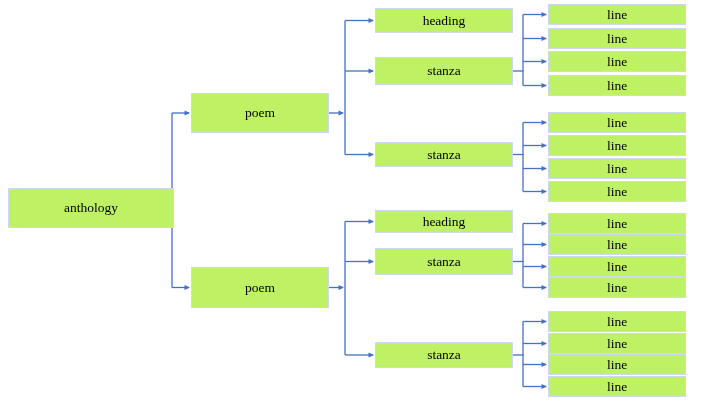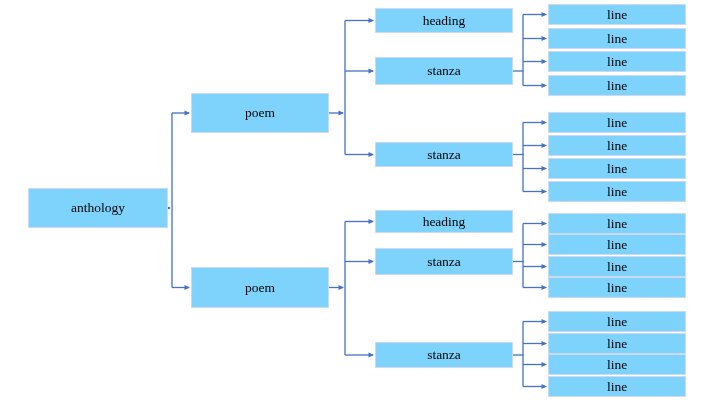--- a/index.html
+++ b/index.html
@@ -12,21 +12,21 @@
     font-family: "Liberation Serif", "DejaVu Serif", serif;
   }
   .connectors {
     position: absolute;
     left: 0; top: 0;
     width: 720px; height: 405px;
   }
   .node {
     position: absolute;
     box-sizing: border-box;
-    background: #7dd3fc;
+    background: #bef264;
     border: 1px solid #cdd9ef;
     display: flex;
     align-items: center;
     justify-content: center;
     font-size: 13.5px;
     color: #000000;
     line-height: 1;
     white-space: nowrap;
   }
 </style>
@@ -98,21 +98,21 @@
         <path d="M513,355 H523.5"></path>
         <path d="M523,321.5 V386.5"></path>
         <path d="M523,321.5 H546" marker-end="url(#arr)"></path>
         <path d="M523,343.5 H546" marker-end="url(#arr)"></path>
         <path d="M523,364.5 H546" marker-end="url(#arr)"></path>
         <path d="M523,386.5 H546" marker-end="url(#arr)"></path>
       </g>
     </g>
   </svg>
 
-  <div class="node" style="left:28px;top:188px;width:140px;height:40px">anthology</div>
+  <div class="node" style="left:8px;top:188px;width:166px;height:40px">anthology</div>
 
   <div class="node" style="left:191px;top:93px;width:138px;height:40px">poem</div>
   <div class="node" style="left:191px;top:267px;width:138px;height:41px">poem</div>
 
   <div class="node" style="left:375px;top:8px;width:138px;height:25px">heading</div>
   <div class="node" style="left:375px;top:57px;width:138px;height:28px">stanza</div>
   <div class="node" style="left:375px;top:142px;width:138px;height:25px">stanza</div>
 
   <div class="node" style="left:375px;top:210px;width:138px;height:23px">heading</div>
   <div class="node" style="left:375px;top:248px;width:138px;height:27px">stanza</div>

